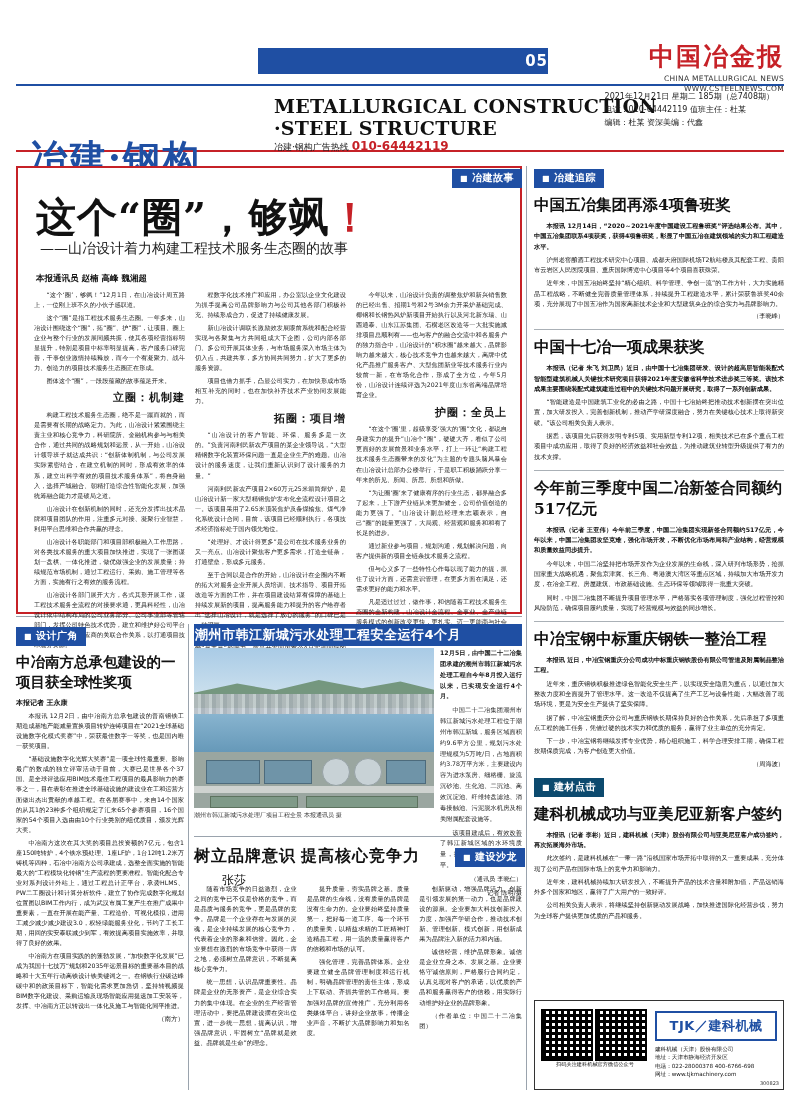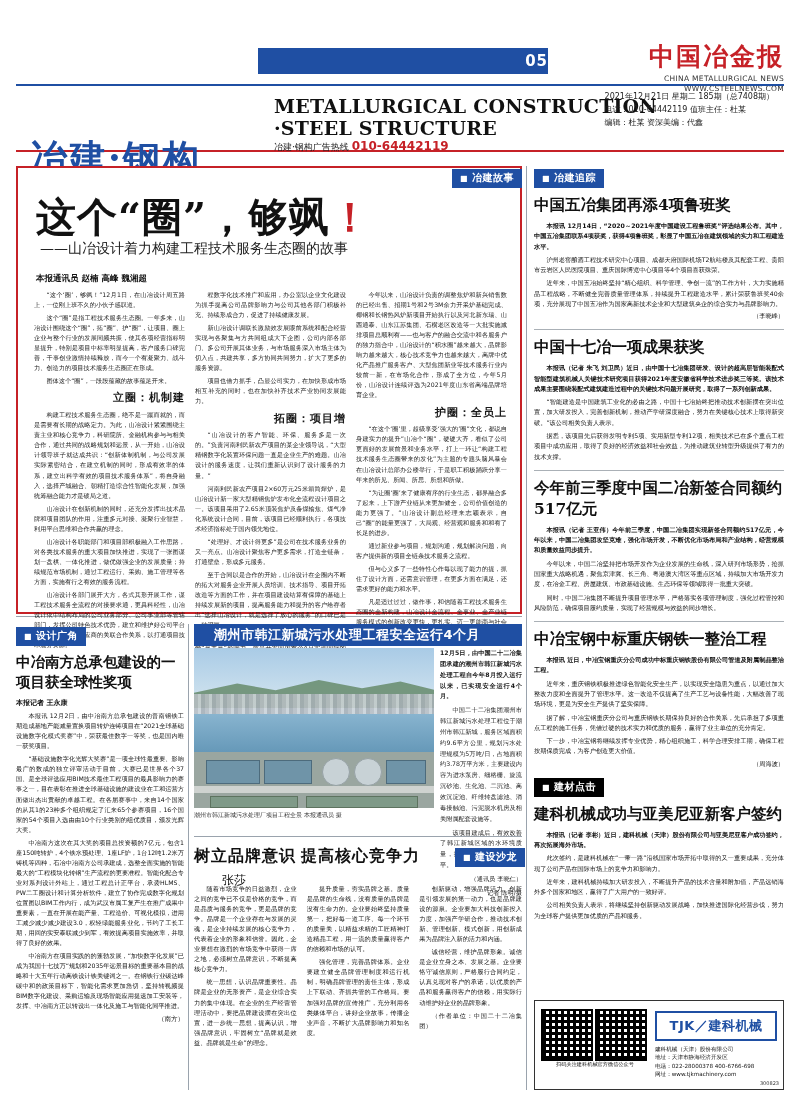--- a/index.html
+++ b/index.html
@@ -90,21 +90,21 @@
     display: inline-block;
     background: #1f4fa3; color: #fff;
     font-size: 10px; font-weight: bold;
     padding: 2px 8px 3px 8px;
     letter-spacing: .5px;
   }
   .flag::before {
     content: "\25A0";
     font-size: 8px; margin-right: 4px; color: #fff;
   }
-  .flag-red { background: #000000; }
+  .flag-red { background: #0c4a6e; }
 
   
   .feature {
     position: absolute; left: 16px; top: 166px; width: 506px; height: 448px;
     border: 2px solid #c62127;
     box-sizing: border-box;
     background: #fff;
   }
   .feature .flagpos { position: absolute; right: -2px; top: -2px; }
   .feature-title {
@@ -153,21 +153,21 @@
   .dc-body p { margin: 0 0 3px 0; text-indent: 2em; }
   .dc-sign { text-align: right; font-size: 6.5px; margin-top: 4px; }
 
   
   .photo-head {
     position: absolute; left: 194px; top: 624px; width: 328px; height: 22px;
     background: #1f4fa3;
   }
   .photo-head span {
     color: #fff; font-size: 13px; font-weight: bold;
-    line-height: 22px; padding-left: 20px; letter-spacing: .5px;
+    line-height: 22px; padding-left: 1px; letter-spacing: .5px;
   }
   .photo {
     position: absolute; left: 194px; top: 648px; width: 240px; height: 160px;
     overflow: hidden;
     background: linear-gradient(#bcd8ef, #dce9f2);
   }
   .photo .sky { position:absolute; left:0; top:0; width:240px; height:52px;
     background: linear-gradient(#a9cbe6, #cfe2ee); }
   .photo .hills { position:absolute; left:0; top:26px; width:240px; height:34px;
     background: #6c8f72; clip-path: polygon(0 100%,0 55%,18% 28%,34% 48%,52% 18%,70% 42%,86% 22%,100% 46%,100% 100%); opacity:.9;}

